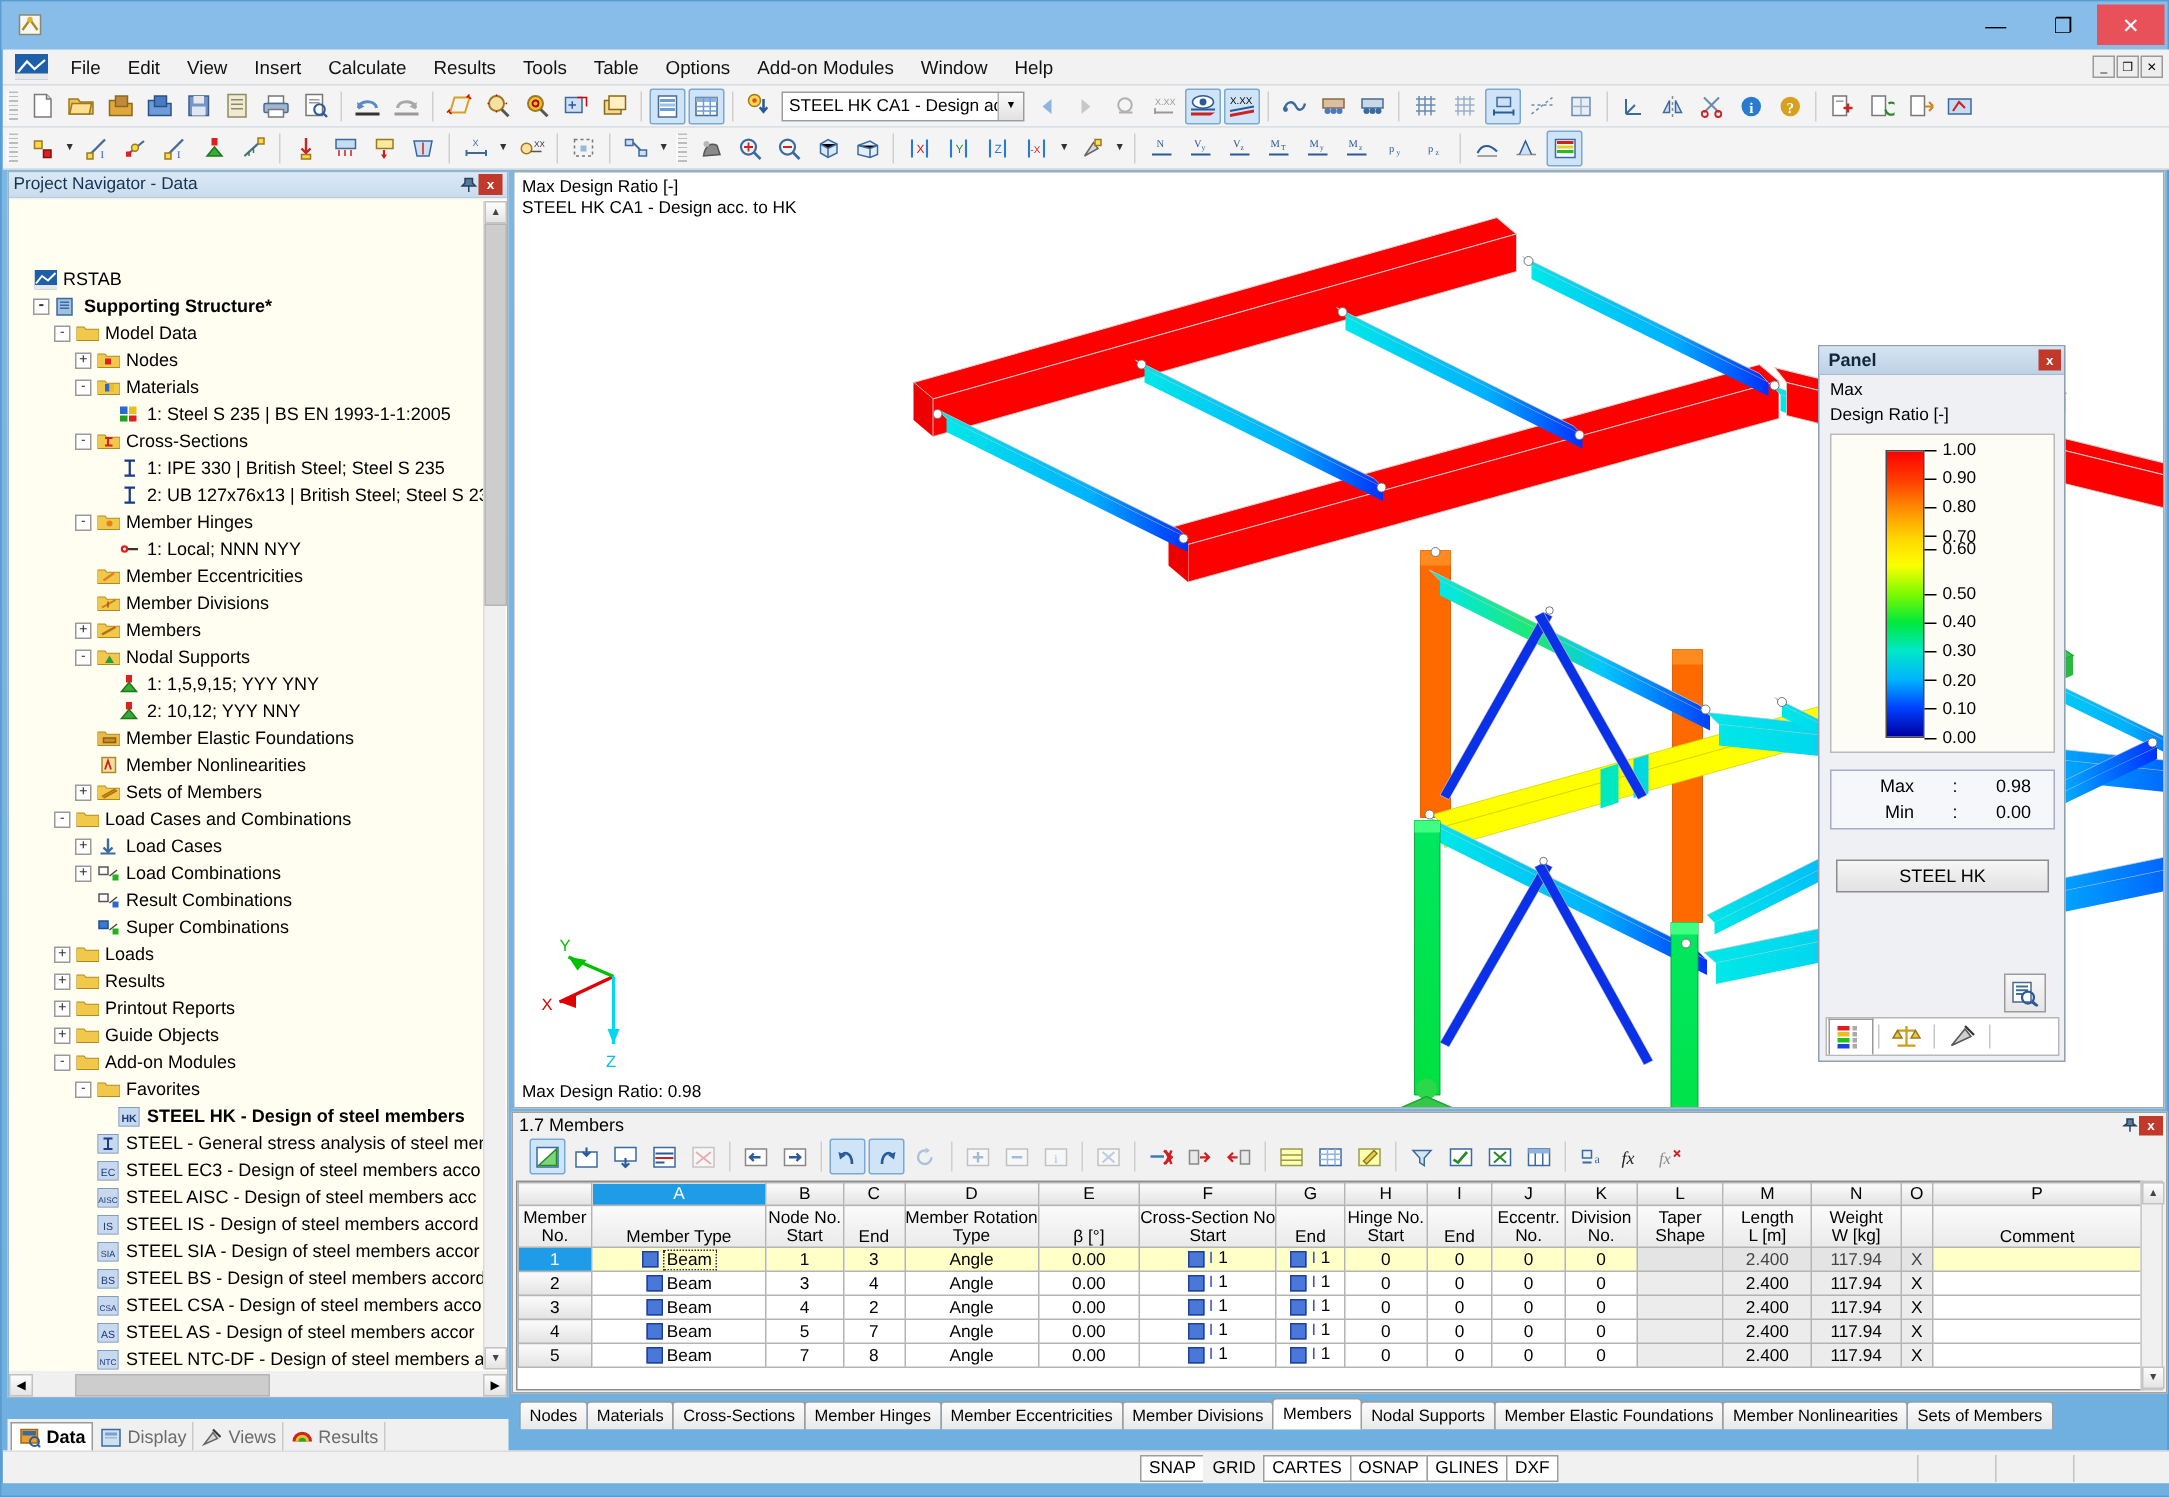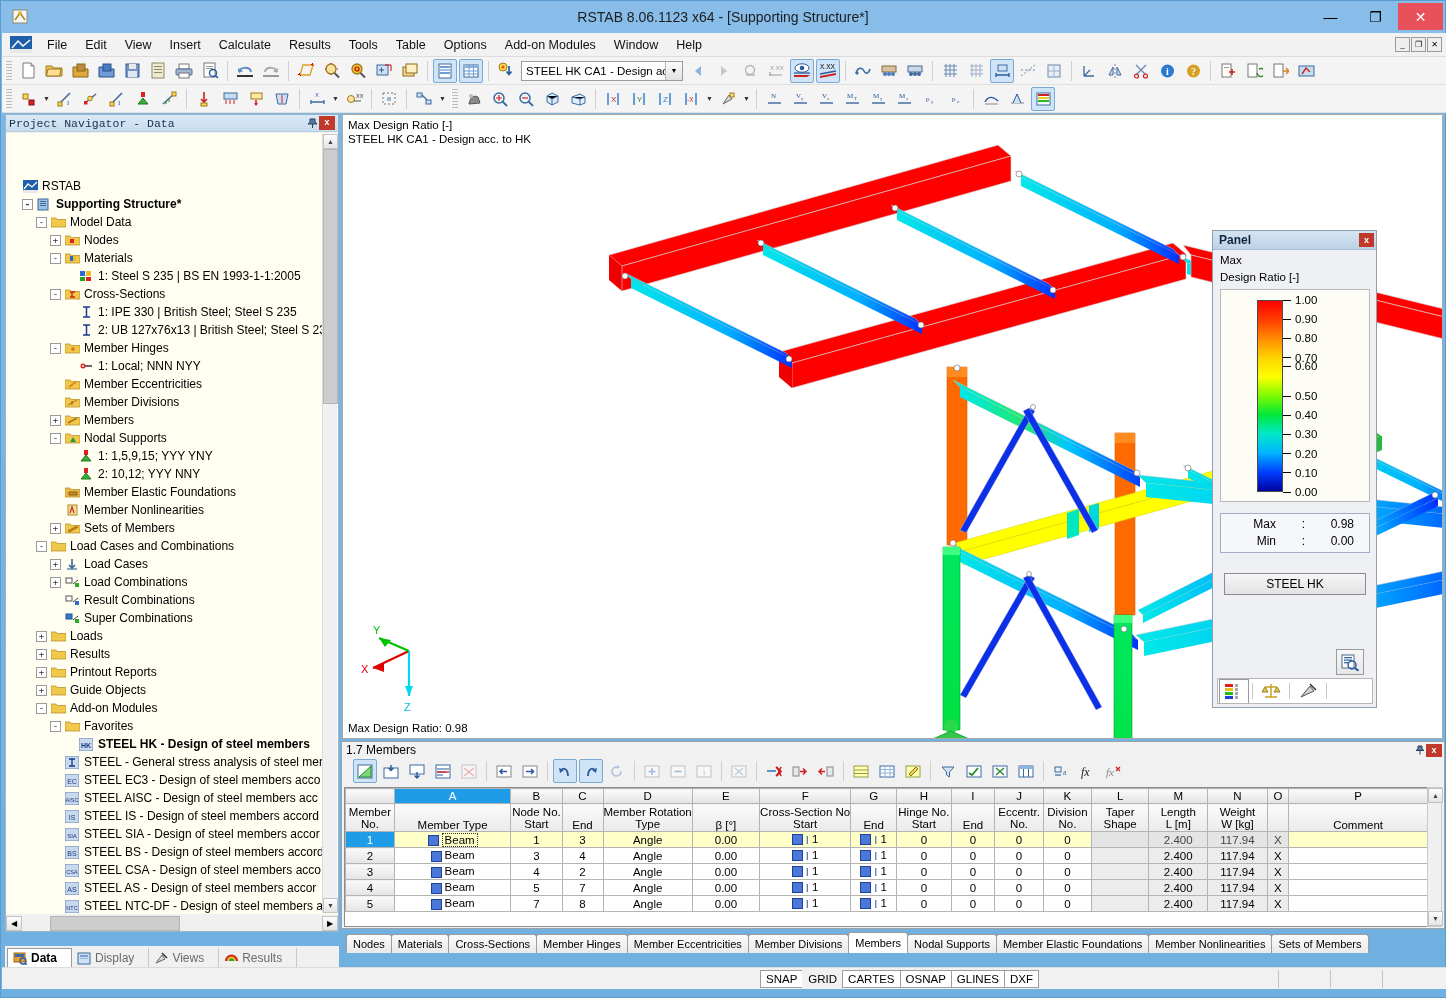--- a/index.html
+++ b/index.html
@@ -82,21 +82,20 @@
   }
   
   .navigator {
     position:absolute; left:4px; top:113px; width:334px; height:818px;
     background:#f0f0f0; border:1px solid #9ab4cc;
   }
   .nav-title {
     height:17px; background:linear-gradient(180deg,#dbe9f6,#c9dcee);
     display:flex; align-items:center; padding:0 3px; font-size:11.5px; color:#13334f;
     border-bottom:1px solid #b7cde0;
-    font-family:Liberation Mono, monospace;
   }
   .nav-title .t { flex:1; }
   .nav-pin { width:14px;height:14px;display:flex;align-items:center;justify-content:center;font-size:10px;color:#24425c;}
   .nav-x {
     width:16px;height:14px;background:#c0392b;color:#fff;display:flex;
     align-items:center;justify-content:center;font-size:9px;font-weight:bold;
   }
   .nav-body {
     position:absolute; top:18px; left:0; width:332px; height:781px;
     background:#fffef0; overflow:hidden;
@@ -130,21 +129,21 @@
   .hsc-arrow{width:16px;height:15px;background:linear-gradient(180deg,#fdfdfd,#e4e4e4);
     border:1px solid #c3c3c3;display:flex;align-items:center;justify-content:center;font-size:8px;}
   .hsc-track{flex:1;height:15px;background:#f0f0f0;position:relative;}
   .hsc-thumb{position:absolute;left:28px;top:0;width:130px;height:15px;background:#cdcdcd;border:1px solid #b5b5b5;}
   
   .navtabs {
     position:absolute; left:4px; top:945px; width:334px; height:22px;
     background:#f0f0f0; display:flex; align-items:flex-end; padding-left:2px;
   }
   .navtab {
-    display:flex;align-items:center; height:20px; padding:0 14px 0 4px; font-size:12px;
+    display:flex;align-items:center; height:20px; padding:0 4px 0 4px; font-size:12px;
     color:#6b6b6b; border-right:1px solid #c9c9c9;justify-content:center;
   }
   .navtab.active {
     background:#fff; color:#000; font-weight:bold; border:1px solid #9a9a9a;
     border-bottom:1px solid #fff; border-right:1px solid #9a9a9a;
   }
   .navtab .ti { width:16px;height:15px;margin-right:3px;display:flex;align-items:center;justify-content:center;}
   
   .viewport {
     position:absolute; left:341px; top:113px; width:1101px; height:625px;
@@ -282,21 +281,20 @@
 <div class="win">
 
   <div class="titlebar">
     <div class="tb-icon">
       <svg width="20" height="18" viewBox="0 0 20 18">
         <rect x="2" y="2" width="14" height="13" fill="#f7f7f7" stroke="#8a8a6a"></rect>
         <path d="M4 12 L9 5 L14 12" stroke="#b08a20" stroke-width="1.6" fill="none"></path>
         <circle cx="9" cy="5" r="1.8" fill="#e8b228"></circle>
       </svg>
     </div>
-    <div class="tb-title">RSTAB 8.06.1123 x64 - [Supporting Structure*]</div>
     <div class="tb-btns">
       <div class="tb-btn">—</div>
       <div class="tb-btn">❐</div>
       <div class="tb-btn close">✕</div>
     </div>
   </div>
 
   <div class="menubar">
     <div class="menu-logo">
       <svg width="22" height="17" viewBox="0 0 22 17">

